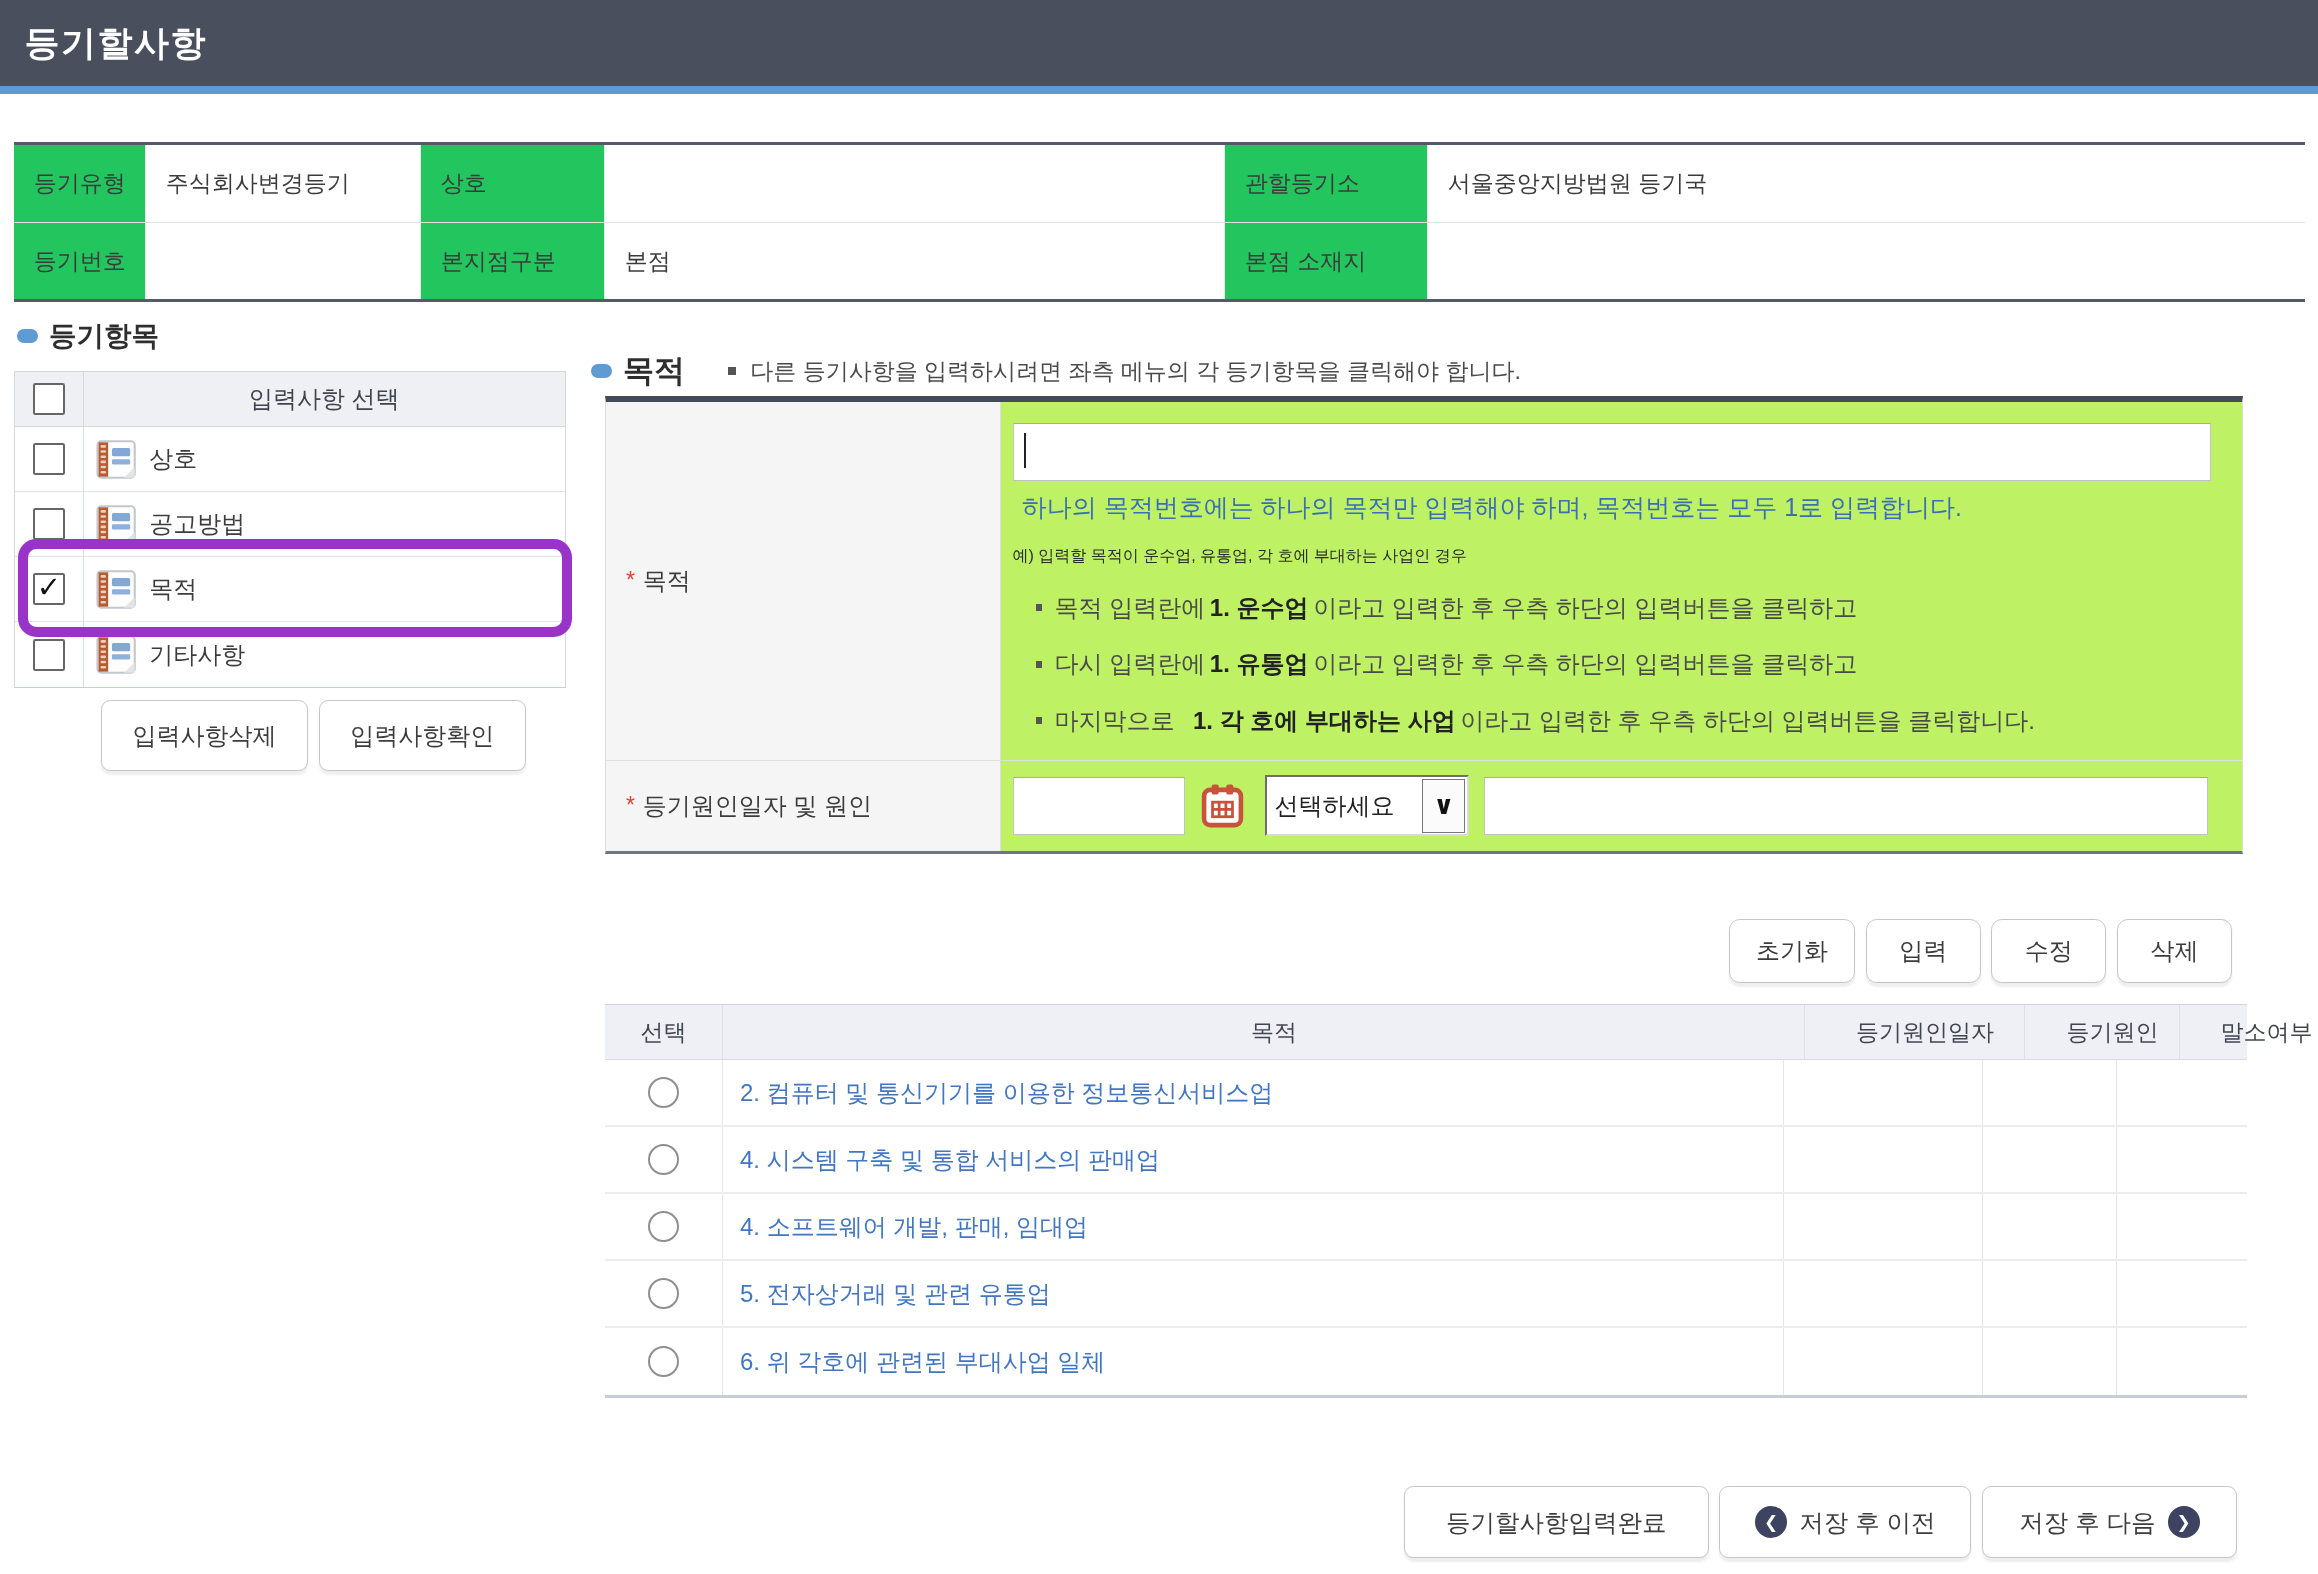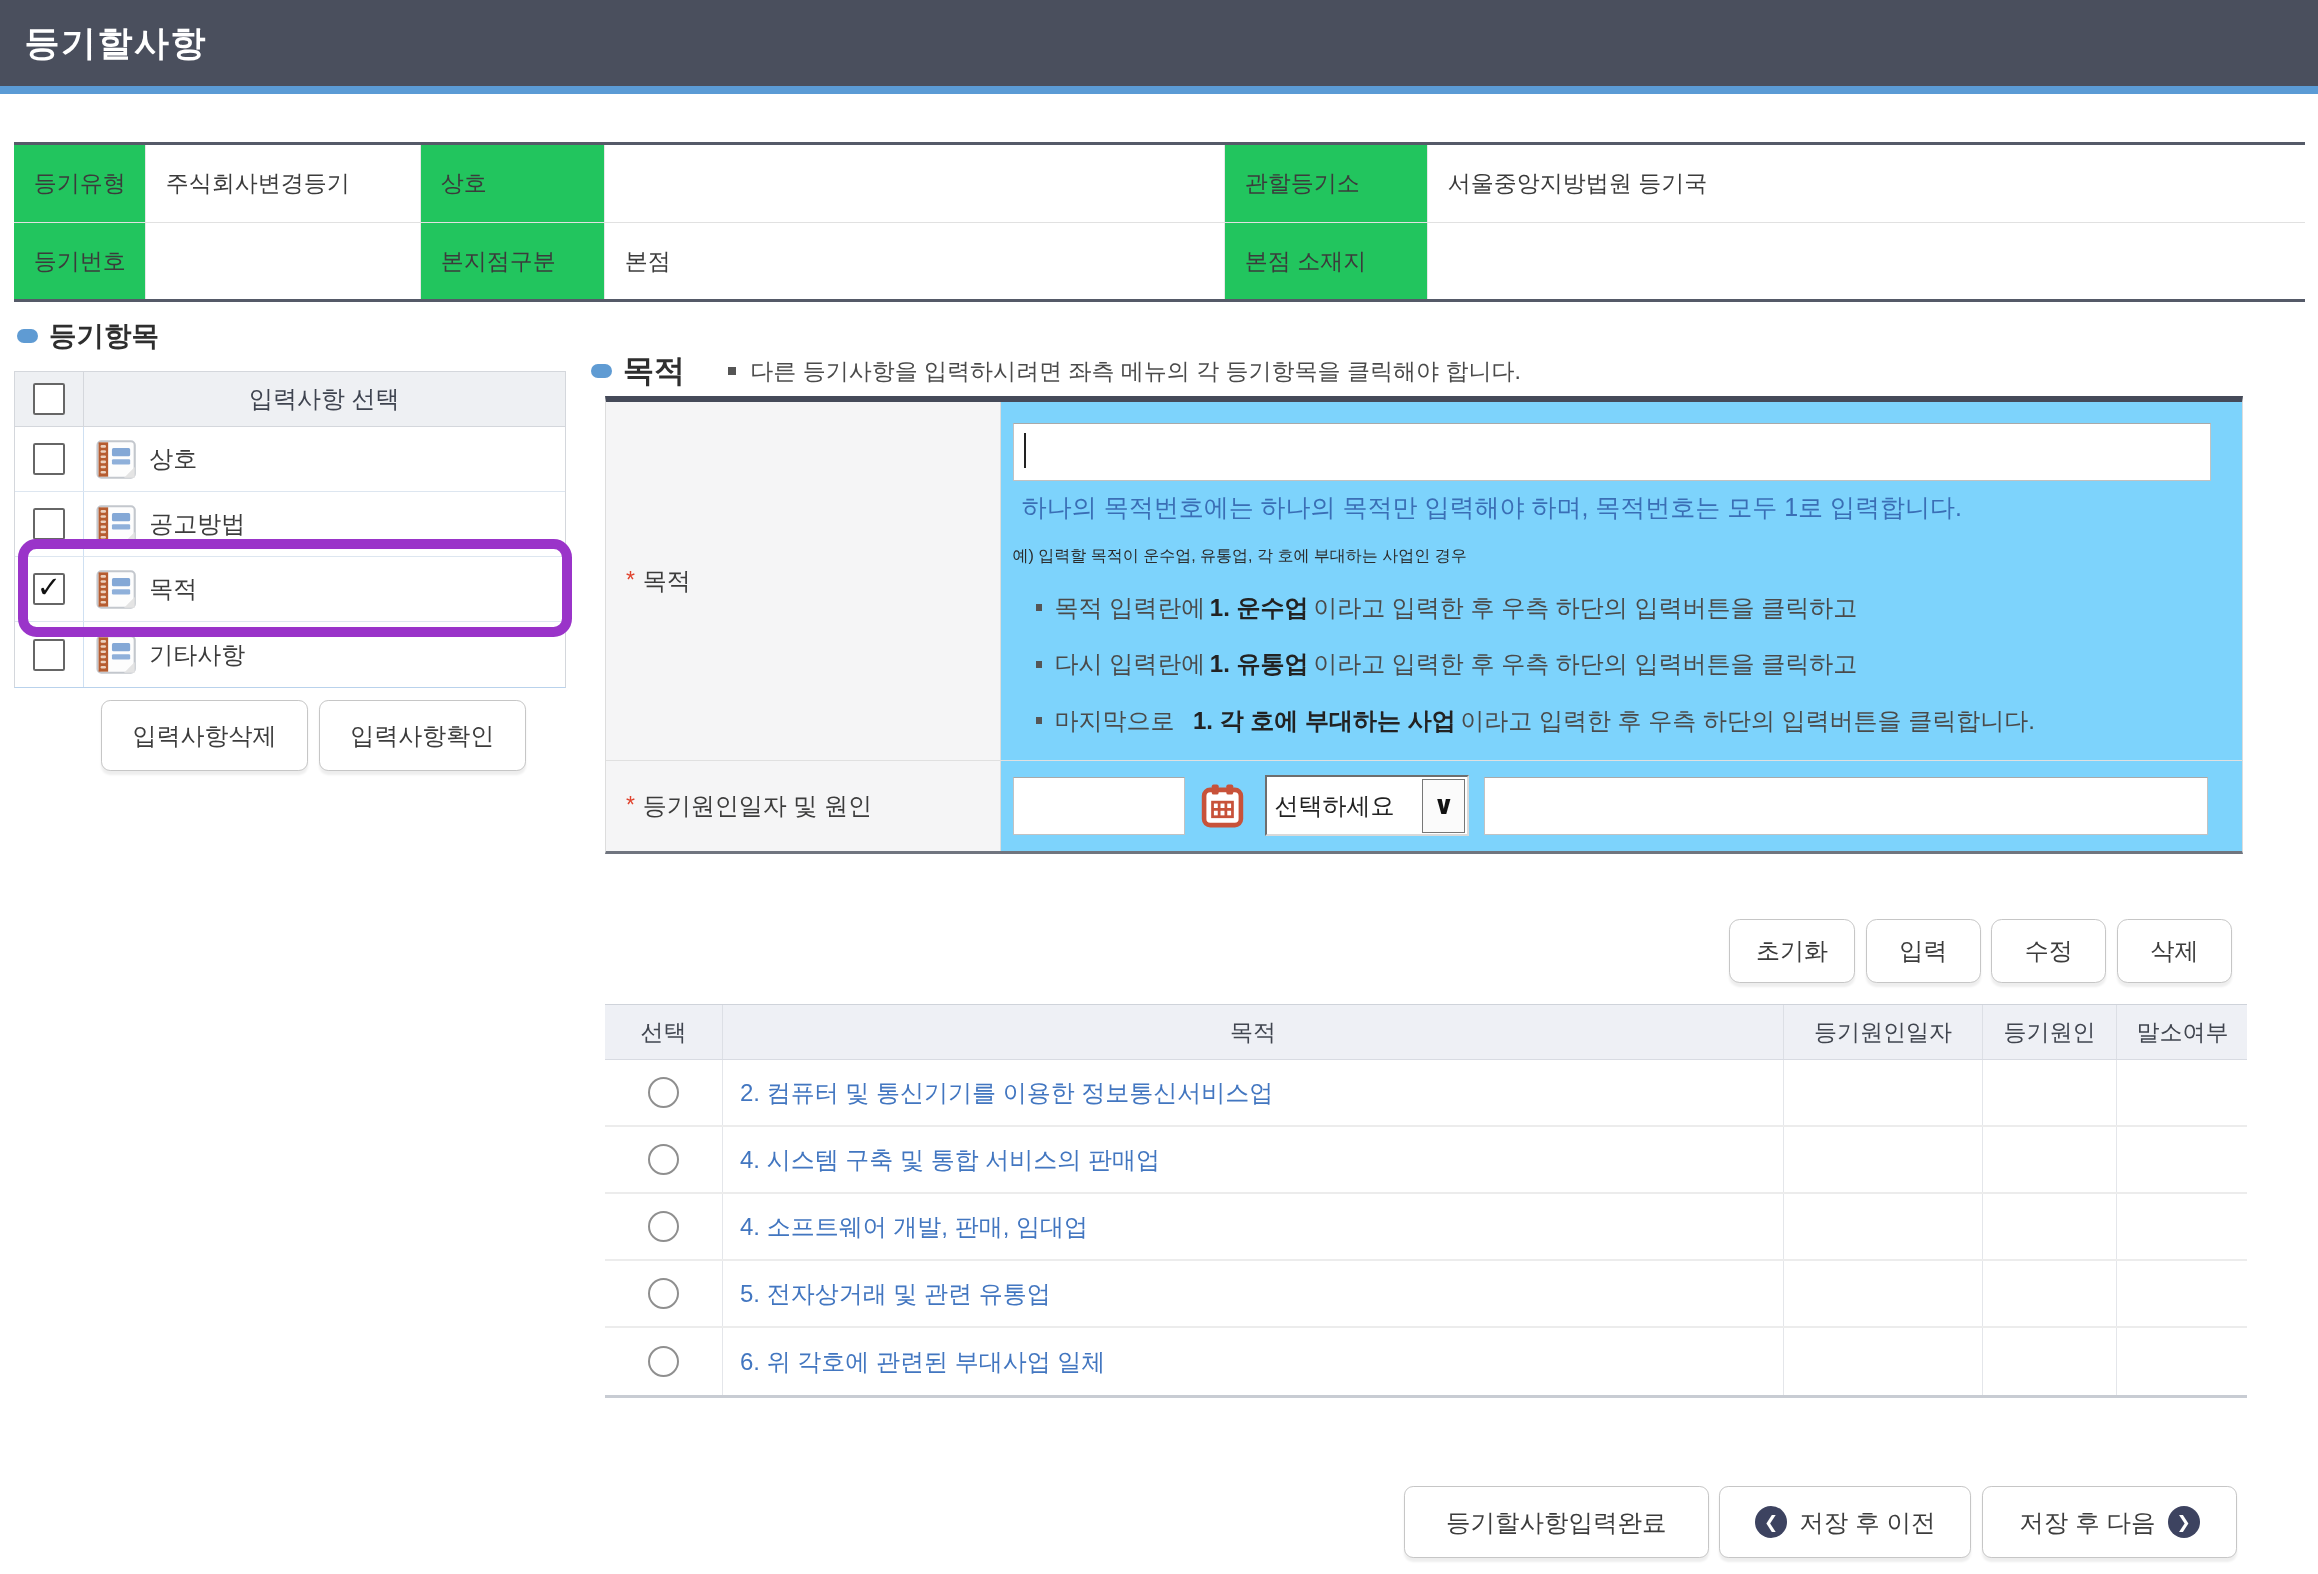--- a/index.html
+++ b/index.html
@@ -57,21 +57,21 @@
 
   
   .form-table { position:absolute; left:605px; top:396px; width:1638px;
     border-top:6.1px solid #454a59; border-bottom:3.8px solid #70757f;
     border-left:0.8px solid #ddd; border-right:0.8px solid #ddd; }
   .form-row { display:flex; }
   .form-row + .form-row { border-top:0.8px solid #e0e0e0; }
   .form-label { width:395px; background:#f5f5f6; border-right:0.8px solid #ddd;
     display:flex; align-items:center; padding-left:20px; font-size:24px; color:#3c3c3c; }
   .req { color:#e0432e; font-size:23px; margin-right:7.7px; }
-  .form-content { flex:1; background:#7dd3fc; }
+  .form-content { flex:1; background:#bef264; }
   .purpose-content { padding:20.7px 0 23px 11.5px; }
   .input { border:0.8px solid #c2c2c2; border-top-color:#a9a9a9; background:#fff; font-size:24px;
     padding:0 10.7px; font-family:"Liberation Sans","DejaVu Sans",sans-serif; color:#222; }
   .purpose-input-wrap { position:relative; width:1198px; height:58px; }
   .purpose-input-wrap input { width:100%; height:100%; }
   .caret { position:absolute; left:11.5px; top:10.7px; width:2.3px; height:35px; background:#222; }
   .guide-blue { margin-top:10.7px; padding-left:9.2px; font-size:25px; color:#3a6eb5; }
   .guide-ex { margin-top:22px; font-size:16px; font-weight:normal; color:#2b2b2b; }
   .guide-bullet { margin-top:24.5px; padding-left:23px; display:flex; align-items:baseline; font-size:24px; color:#4a4a4a; }
   .sq { width:6.9px; height:6.9px; background:#555; margin-right:12.2px; align-self:center; flex:none; }
@@ -87,21 +87,21 @@
   .cause-input { margin-left:15.3px; width:724px; height:58px; }
 
   .action-row { position:absolute; top:874px; left:605px; width:1627px;
     display:flex; justify-content:flex-end; gap:10.7px; }
   .action-row .btn { height:64px; border-radius:10.7px;margin-top:45px; }
   .w165 { width:126px; } .w150 { width:115px; }
 
   
   .ptable { position:absolute; left:605px; top:1004px; width:1642px; border-bottom:3.1px solid #c8ccd3; }
   .pt-grid { display:grid; grid-template-columns:118px 1061px 199px 134px 131px; }
-  .pt-head { background:#eef0f5; border-top:1.5px solid #cfd3da; border-bottom:0.8px solid #d8dbe2; height:56px; }
+  .pt-head { background:#eef0f5; border-top:1.5px solid #cfd3da; border-bottom:0.8px solid #d8dbe2; height:56px;gap:21px; }
   .pt-head .cell { display:flex; align-items:center; justify-content:center;
     font-size:23px; color:#40454f; border-right:0.8px solid #dcdfe5; }
   .pt-row { background:#fff; height:67px; border-bottom:2.3px solid #ececec; }
   .pt-row:last-child { border-bottom:none; }
   .pt-row .cell { border-right:0.8px solid #e4e6ea; display:flex; align-items:center; }
   .cell:last-child { border-right:none; }
   .cell.center { justify-content:center; }
   .plink { font-size:24px; color:#4276c0; padding-left:17px; cursor:pointer; }
   .radio { width:31px; height:31px; border:2.3px solid #8f8f8f; border-radius:50%; background:#fff; cursor:pointer; }
 

